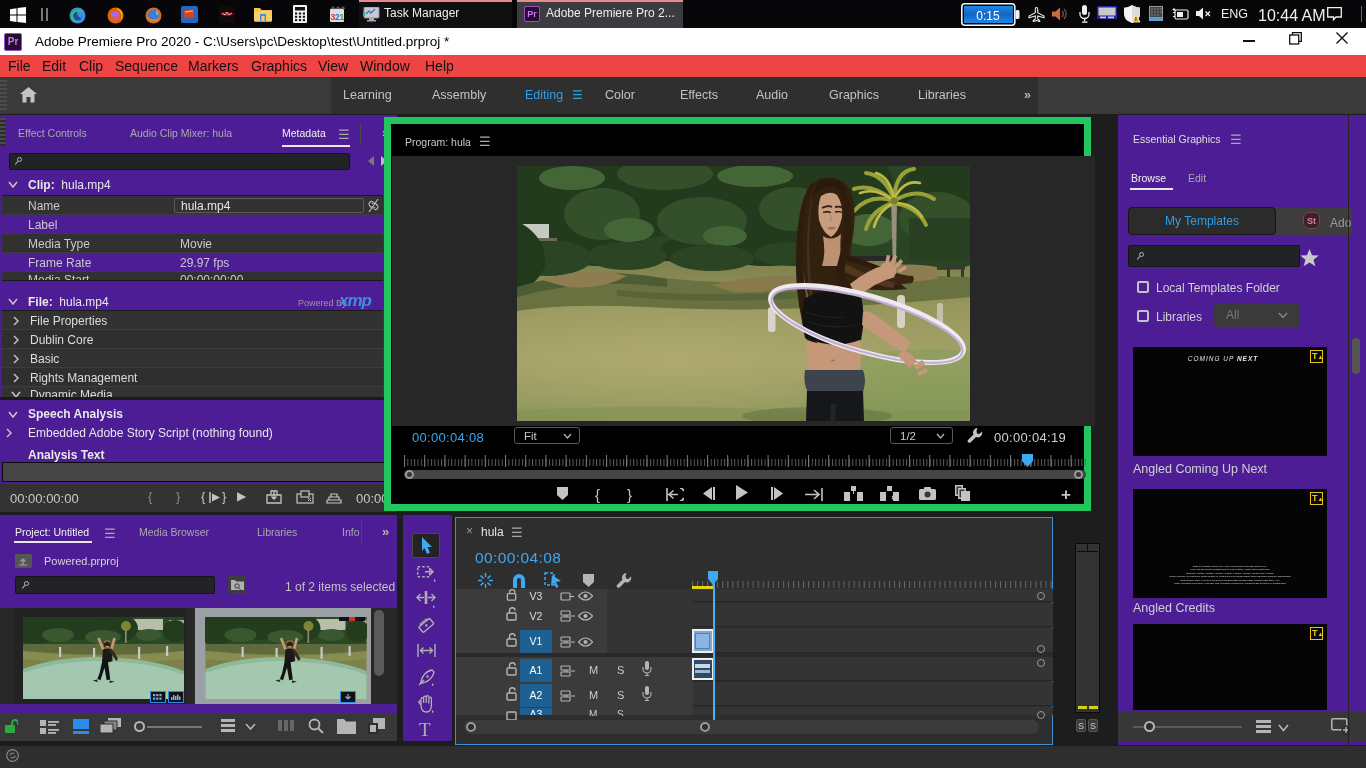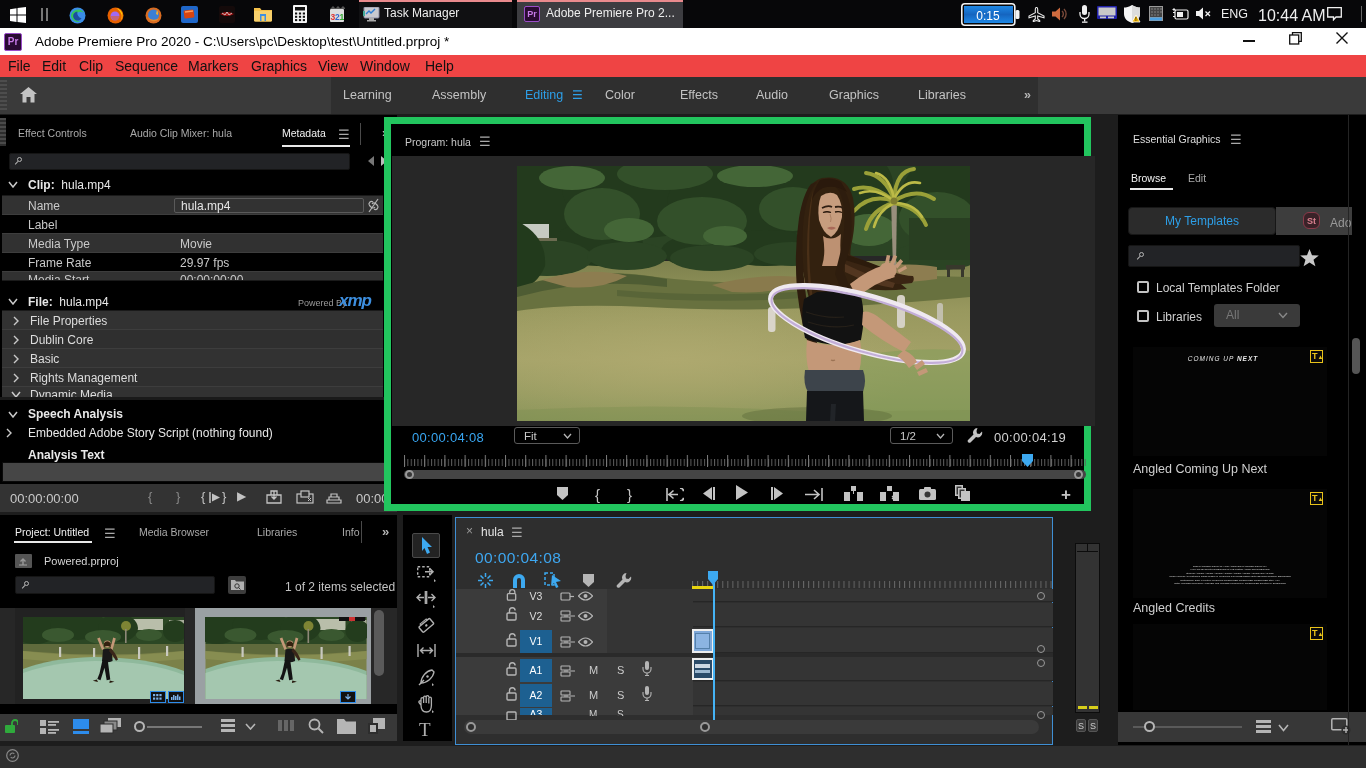--- a/index.html
+++ b/index.html
@@ -12,21 +12,21 @@
 .tbtxt { color:#eee; font-size:12px; }
 
 #titlebar { left:0; top:28px; width:1366px; height:27px; background:#fff; }
 #menubar { left:0; top:55px; width:1366px; height:22px; background:#ef4444; }
 .menuitem { position:absolute; top:3px; color:#111; font-size:14px; }
 
 #wsbar { left:0; top:77px; width:1366px; height:37px; background:#3a3a3a; }
 #wstabs { position:absolute; left:331px; top:0; width:707px; height:37px; background:#2f2f2f; }
 .wstab { position:absolute; top:11px; font-size:12.5px; color:#c3c3c3; }
 
-.panel { background:#000000; }
+.panel { background:#4c1d95; }
 .tabtxt { color:#a9a9a9; font-size:10.5px; }
 .tabactive { color:#f1f1f1; }
 .hamb { color:#a9a9a9; font-size:13px; letter-spacing:0; }
 .srch { background:#222326; border:1px solid #151515; border-radius:2px; }
 .mag { width:5px; height:5px; border:1.4px solid #b5b5b5; border-radius:50%; position:absolute; }
 .mag:after { content:""; position:absolute; width:1.4px; height:4px; background:#b5b5b5; left:-2.2px; top:3.2px; transform:rotate(45deg); }
 .rowlbl { color:#c9c9c9; font-size:12px; }
 .rowval { color:#c9c9c9; font-size:12px; }
 </style>
 </head>

